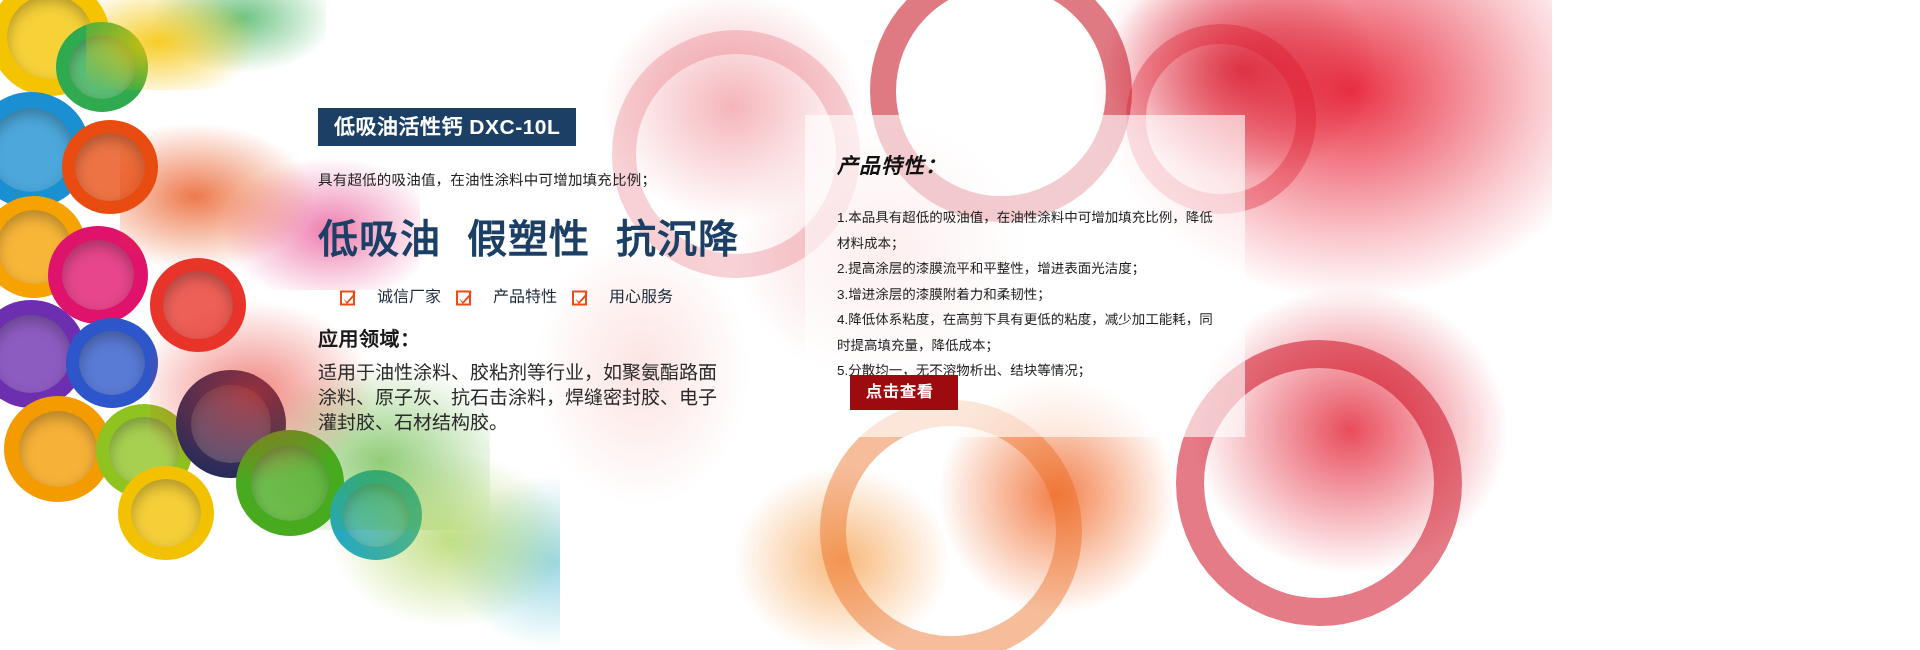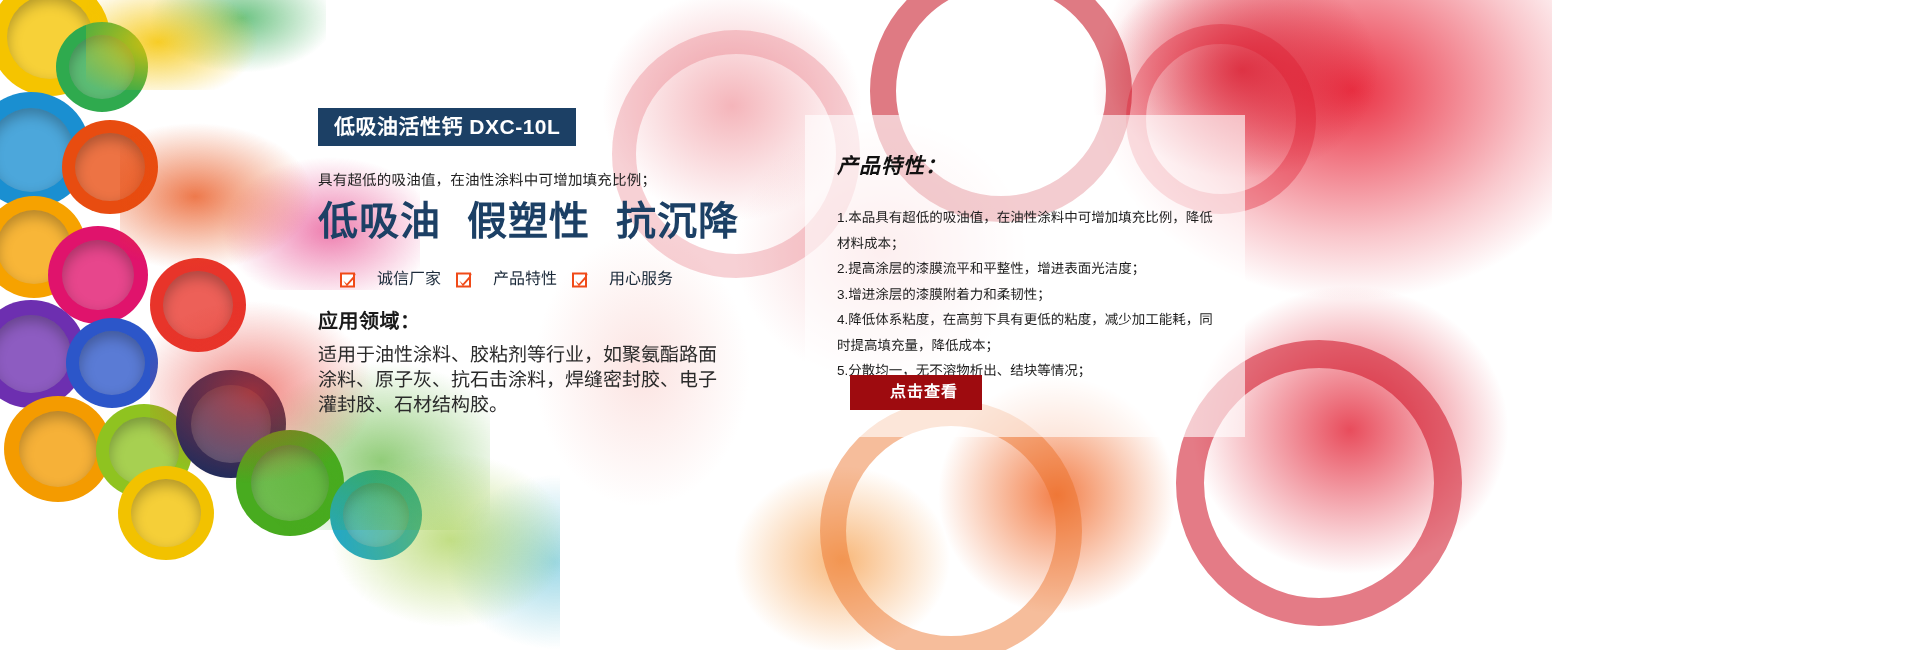--- a/index.html
+++ b/index.html
@@ -34,21 +34,21 @@
   .title-tag{
     display:inline-block;background:#1c4065;color:#ffffff;
     font-size:21px;font-weight:bold;letter-spacing:.5px;
     padding:8px 16px 9px 16px;line-height:1;
     white-space:nowrap;
   }
   .sub-line{
     margin-top:22px;font-size:14.5px;color:#222222;letter-spacing:.2px;white-space:nowrap;
   }
   .big-words{
-    margin-top:0;font-size:40px;font-weight:bold;color:#1c4065;
+    margin-top:18px;font-size:40px;font-weight:bold;color:#1c4065;
     letter-spacing:1px;white-space:nowrap;font-family:"DejaVu Serif","Liberation Serif",serif;
   }
   .big-words span{margin-right:26px;}
   .big-words span:last-child{margin-right:0;}
 
   .checks{margin-top:18px;display:flex;align-items:center;gap:15px;padding-left:22px;}
   .check-item{display:flex;align-items:flex-end;gap:20px;white-space:nowrap;}
   .check-item .label{font-size:16px;color:#1b2a3a;font-family:"DejaVu Serif","Liberation Serif",serif;}
   .chk{width:17px;height:17px;position:relative;flex:0 0 auto;}
   .chk svg{display:block;}
@@ -63,21 +63,21 @@
     z-index:20;
   }
   .feature-inner{padding:34px 24px 0 32px;}
   .feature-title{font-size:21px;font-weight:bold;color:#111111;letter-spacing:1px;font-style:italic;}
   .feature-list{margin-top:26px;font-size:13.5px;color:#1c1c1c;line-height:25.5px;}
   .feature-list div{white-space:normal;}
   .cta{
     position:absolute;left:850px;top:375px;
     display:inline-block;background:#9e0b0f;color:#ffffff;
     font-size:16px;font-weight:bold;letter-spacing:1px;
-    padding:9px 24px 10px 40px;line-height:1;border:0;cursor:pointer;
+    padding:9px 24px 10px 16px;line-height:1;border:0;cursor:pointer;
     z-index:21;
   }
 </style>
 </head>
 <body>
 
 <div class="banner">
 
   <div class="art-left">
     <div class="lp" style="left:-10px;top:-22px;width:120px;height:118px;background:#f5c400;"></div>

